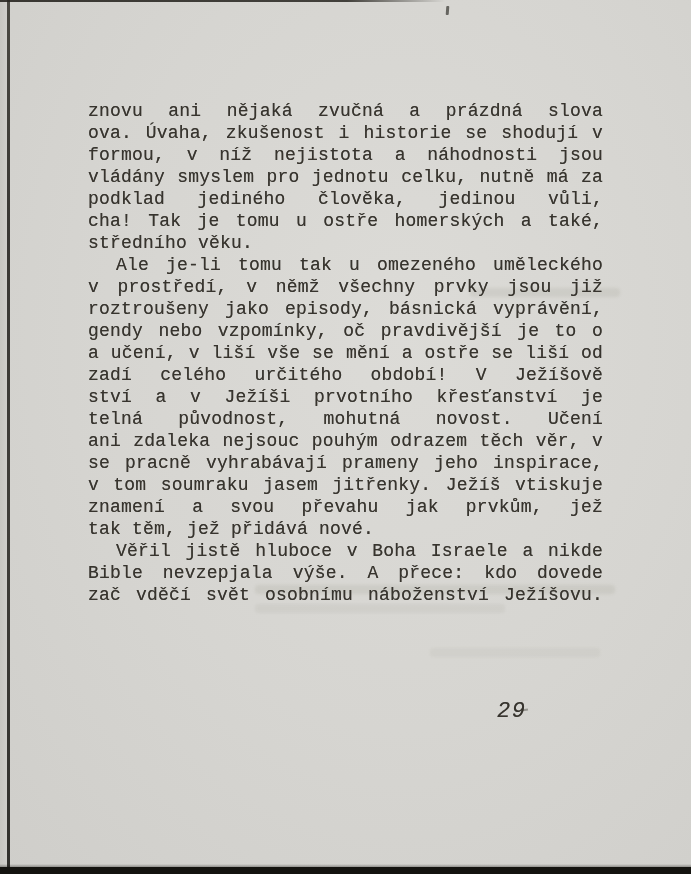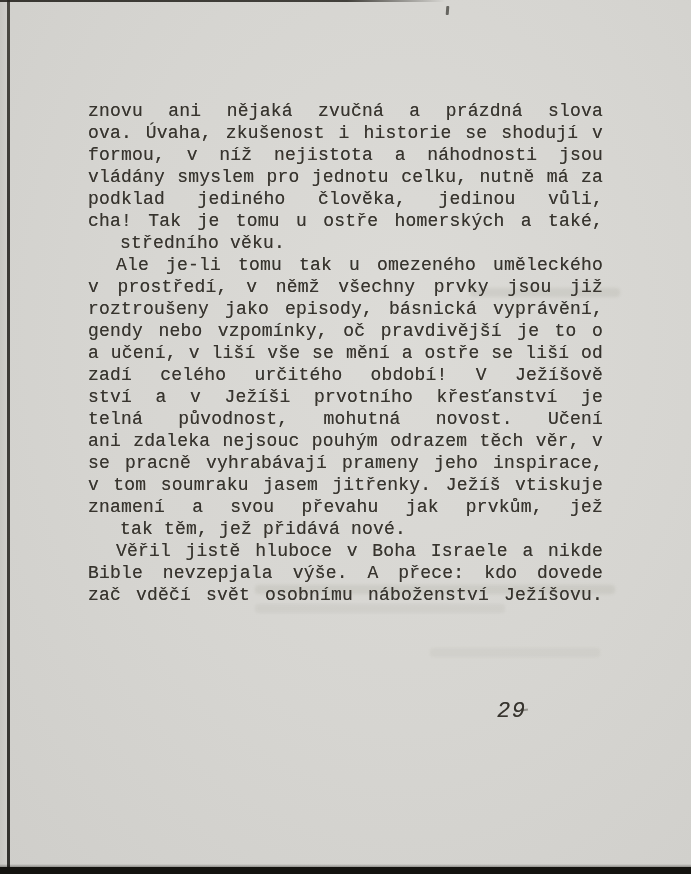--- a/index.html
+++ b/index.html
@@ -60,21 +60,21 @@
   .text-block{
     position:absolute;left:88px;top:100px;width:515px;
     color:var(--ink);
     font-size:18px;line-height:22px;letter-spacing:.2px;
     text-shadow:0 0 .6px rgba(55,52,46,.65);
   }
   .line{
     height:22px;overflow:hidden;
     text-align:justify;text-align-last:justify;
   }
-  .line.nojust{text-align:center;text-align-last:left;margin-left:32px;}
+  .line.nojust{text-align:center;text-align-last:left;}
   .line.indent{text-indent:28px;}
   .page-number{
     position:absolute;left:497px;top:699px;
     font-style:italic;font-size:22px;letter-spacing:1.5px;
     color:var(--ink);
     text-shadow:0 0 .6px rgba(55,52,46,.6);
   }
 </style>
 </head>
 <body>

